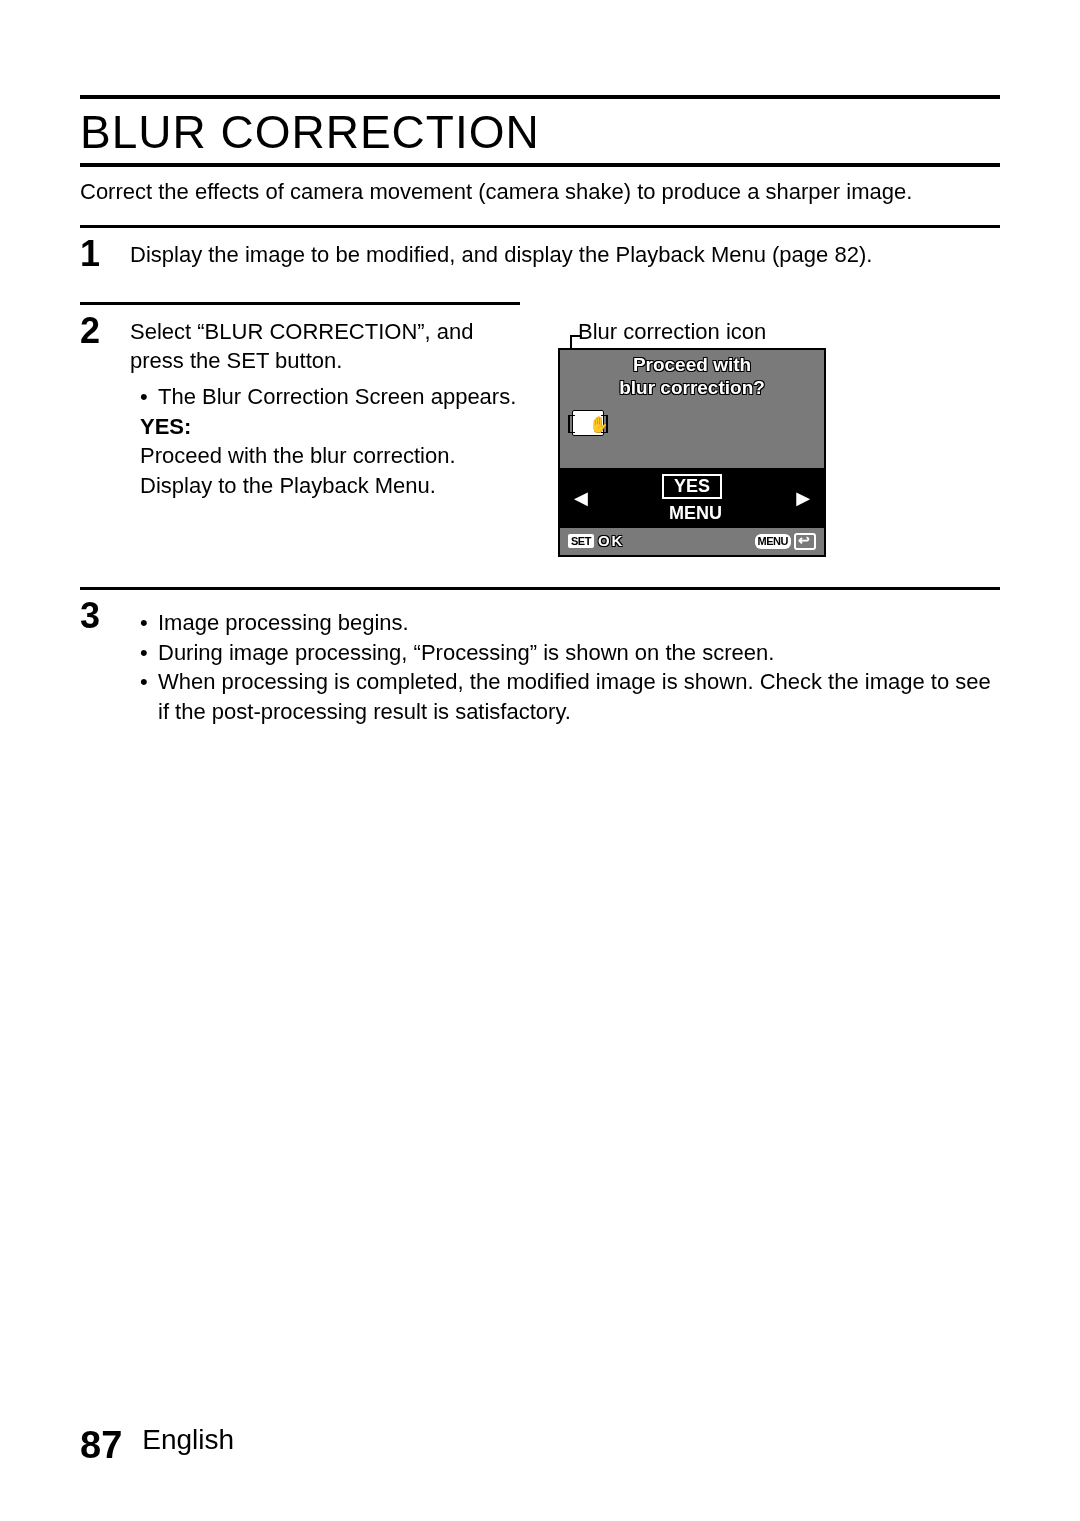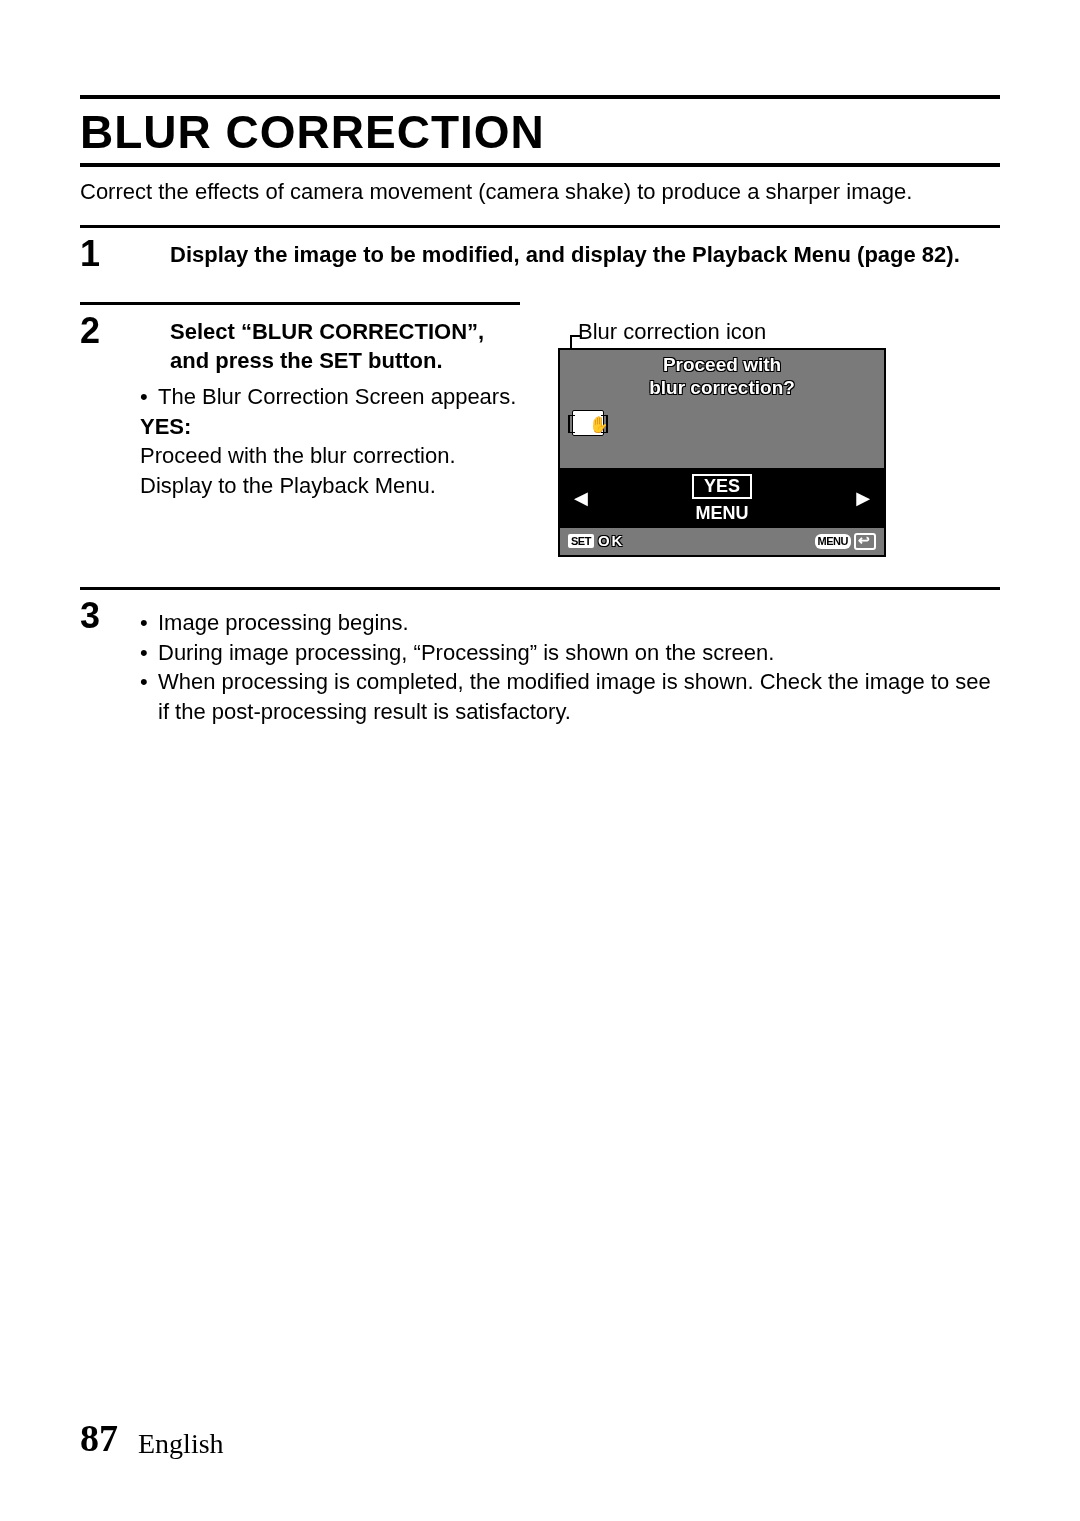--- a/index.html
+++ b/index.html
@@ -16,21 +16,21 @@
     box-sizing: border-box;
     padding: 95px 80px 0 80px;
   }
   .hr-thick {
     border: none;
     border-top: 4px solid #000;
     margin: 0;
   }
   .title {
     font-size: 46px;
-    font-weight: bold;
+    font-weight: normal;
     letter-spacing: 1px;
     margin: 6px 0 4px 0;
   }
   .intro {
     font-size: 22px;
     line-height: 1.35;
     margin: 10px 0 18px 0;
   }
   .step-sep {
     border: none;
@@ -50,22 +50,21 @@
     line-height: 1;
     padding-top: 2px;
   }
   .step-body {
     flex: 1;
     font-size: 22px;
     line-height: 1.35;
     padding-top: 6px;
   }
   .step-heading {
-    font-weight: bold;
-    margin-left: 40px;
+    font-weight: normal;
   }
   .step2-row {
     display: flex;
     gap: 20px;
   }
   .step2-text {
     flex: 0 0 390px;
   }
   .step2-figure {
     flex: 1;
@@ -112,21 +111,21 @@
     border-top: 2px solid #000;
     width: 12px;
     left: 30px;
     top: 18px;
   }
   .screen-wrap {
     position: relative;
     margin-left: 18px;
   }
   .screen {
-    width: 328px;
+    width: 268px;
     border: 2px solid #000;
     background: #000;
     box-sizing: border-box;
     position: relative;
   }
   .screen-header {
     background: #7a7a7a;
     color: #fff;
     font-weight: bold;
     font-size: 19px;
@@ -171,21 +170,21 @@
     color: #fff;
     display: flex;
     align-items: center;
     justify-content: space-between;
     padding: 4px 14px;
   }
   .tri {
     font-size: 18px;
   }
   .opt-center {
-    text-align: center;
+    text-align: right;
     line-height: 1.15;
   }
   .opt-yes {
     display: inline-block;
     background: #000;
     color: #fff;
     border: 2px solid #fff;
     padding: 0 10px;
     font-weight: bold;
     font-size: 18px;
@@ -246,26 +245,25 @@
     content: "↩";
     position: absolute;
     left: 2px;
     top: -4px;
     font-size: 14px;
     color: #fff;
   }
 
   .footer {
     position: absolute;
-    bottom: 61px;
+    bottom: 54px;
     left: 80px;
     display: flex;
-    align-items: flex-end;
+    align-items: flex-start;
     gap: 20px;
-    font-family: Liberation Serif, serif;
   }
   .page-num {
     font-size: 38px;
     font-weight: bold;
   }
   .lang {
     font-size: 28px;
   }
 </style>
 </head>

